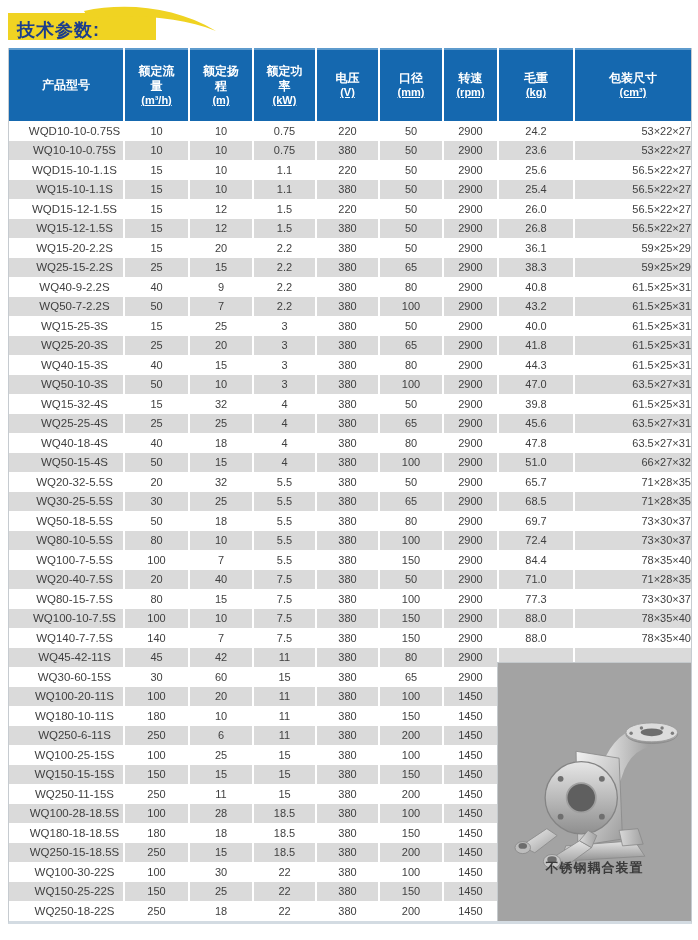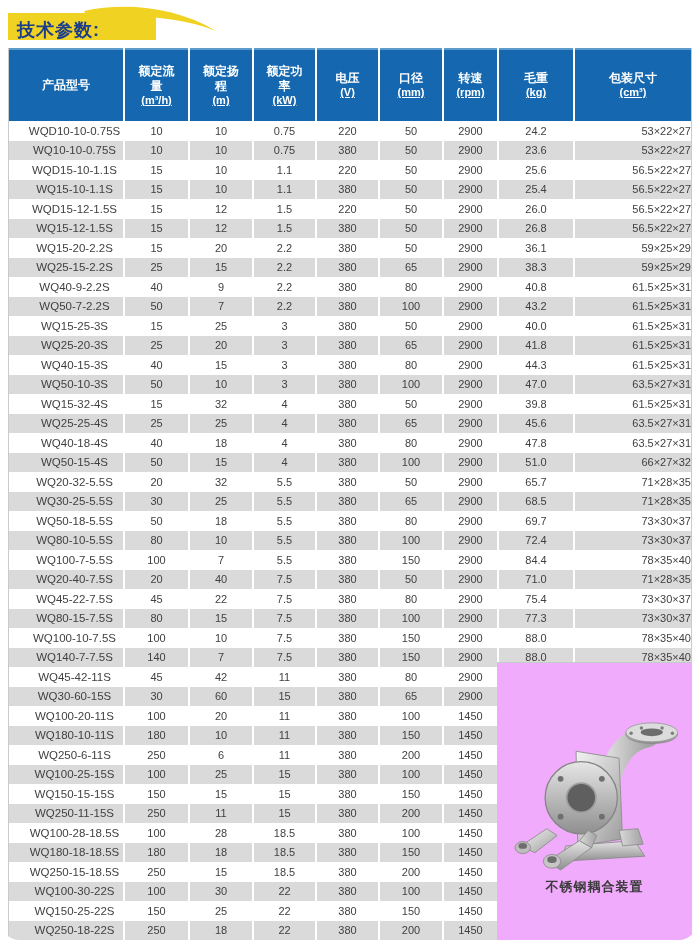--- a/index.html
+++ b/index.html
@@ -35,21 +35,21 @@
     height:19.5px;padding:0;font-size:11px;color:#3F3F3F;text-align:center;
     border-right:2px solid #ffffff;white-space:nowrap;overflow:hidden;
   }
   table.params tbody td:last-child{border-right:none;text-align:right;}
   table.params tbody td:first-child{text-align:center;padding-left:17px;font-size:11.5px;}
   table.params tbody tr:nth-child(even){background:#DADADA;}
   table.params tbody tr:nth-child(odd){background:#ffffff;}
   
   .img-box{
     position:absolute;right:0;top:614px;bottom:0;width:194px;
-    background:#f0abfc;border:1px solid #C5CACD;border-right:none;border-bottom:none;
+    background:#a3a3a3;border:1px solid #C5CACD;border-right:none;border-bottom:none;
     box-sizing:border-box;z-index:5;
   }
   .pump-illustration{position:absolute;left:50%;top:38px;transform:translateX(-50%);}
   .img-caption{
     position:absolute;left:0;right:0;bottom:44px;text-align:center;
     font-size:13px;font-weight:bold;color:#3A3A3A;letter-spacing:1px;
   }
 </style>
 </head>
 <body>
@@ -373,31 +373,20 @@
           <tr>
             <td>WQ20-40-7.5S</td>
             <td>20</td>
             <td>40</td>
             <td>7.5</td>
             <td>380</td>
             <td>50</td>
             <td>2900</td>
             <td>71.0</td>
             <td>71×28×35</td>
-          </tr>
-          <tr>
-            <td>WQ45-22-7.5S</td>
-            <td>45</td>
-            <td>22</td>
-            <td>7.5</td>
-            <td>380</td>
-            <td>80</td>
-            <td>2900</td>
-            <td>75.4</td>
-            <td>73×30×37</td>
           </tr>
           <tr>
             <td>WQ80-15-7.5S</td>
             <td>80</td>
             <td>15</td>
             <td>7.5</td>
             <td>380</td>
             <td>100</td>
             <td>2900</td>
             <td>77.3</td>

